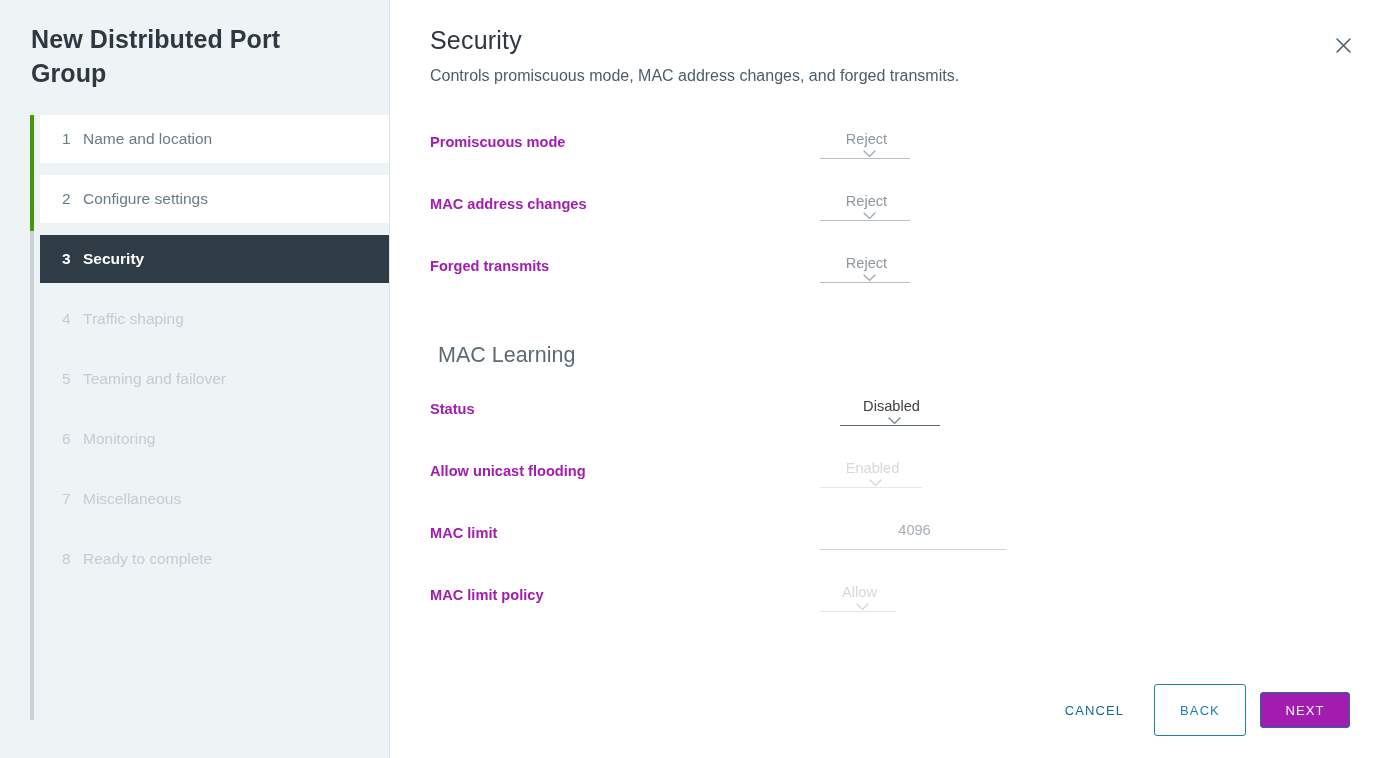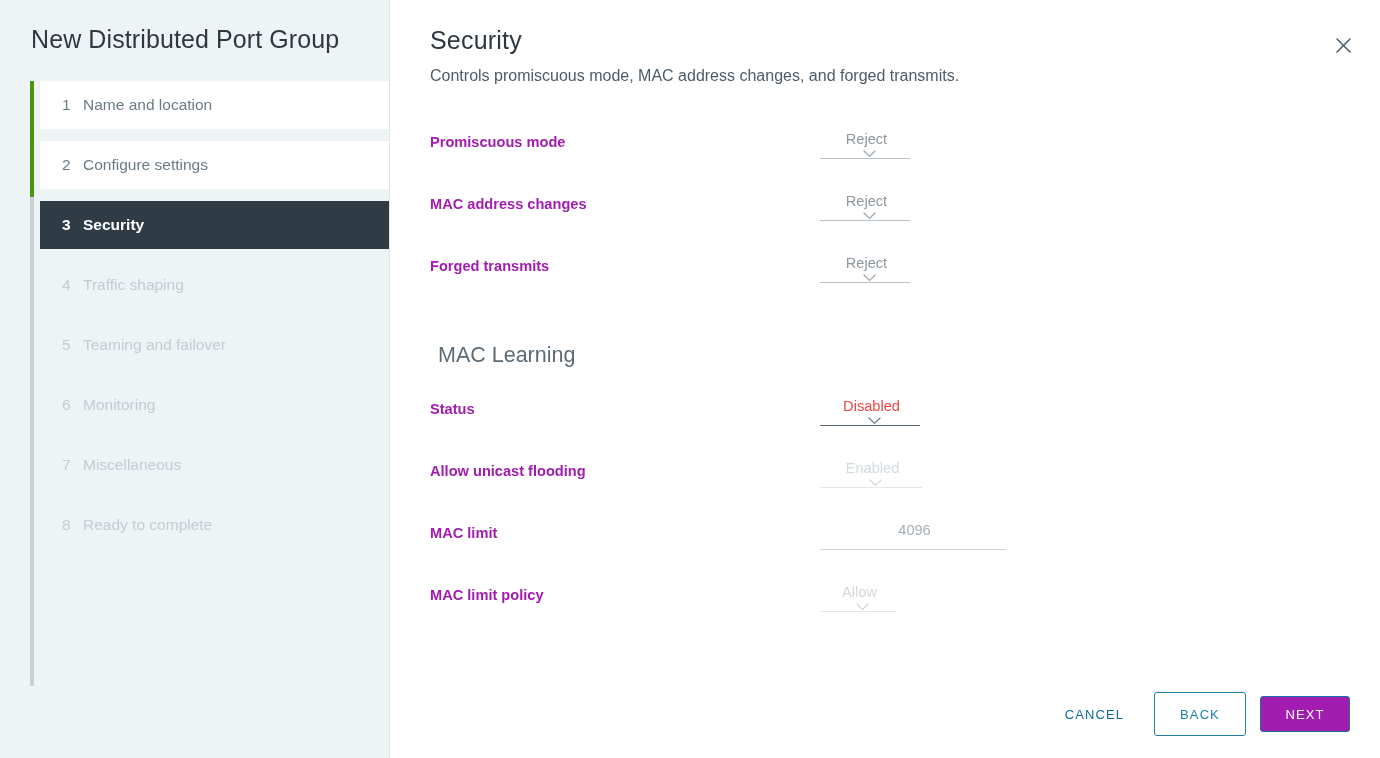--- a/index.html
+++ b/index.html
@@ -30,21 +30,21 @@
     width: 390px;
     height: 758px;
     background: #eef3f6;
     border-right: 1px solid #dfe4e7;
     position: relative;
     flex: 0 0 390px;
   }
 
   .sidebar-title {
     font-size: 25px;
-    font-weight: 400;
+    font-weight: 700;
     line-height: 34px;
     color: #2f3840;
     padding: 22px 30px 0 31px;
     letter-spacing: 0.1px;
   }
 
   .steps {
     position: relative;
     margin-top: 25px;
   }
@@ -171,21 +171,21 @@
     height: 28px;
     padding: 0 2px 0 5px;
     border-bottom: 1px solid #b7c0c6;
     font-size: 14.6px;
     color: #8d979e;
     cursor: pointer;
     user-select: none;
     flex-direction: column;
   }
   .control.select-std { width: 90px; }
-  .control.select-status { width: 100px; border-bottom-color: #5a6872; color: #ef4444; }
+  .control.select-status { width: 100px; border-bottom-color: #5a6872; color: #404040; margin-left: 20px; }
   .control.select-wide { width: 102px; }
   .control.select-narrow { width: 76px; }
 
   .control.disabled {
     color: #d3d9dd;
     border-bottom-color: #e3e7ea;
     cursor: default;
   }
 
   .control.textinput {
@@ -236,21 +236,21 @@
     color: #0f6a9b;
     height: 36px;
     padding: 0 18px;
     margin-right: 12px;
   }
 
   .btn-outline {
     background: #ffffff;
     border: 1px solid #1c7fae;
     color: #1c7fae;
-    height: 44px;
+    height: 52px;
     min-width: 92px;
     padding: 0 18px;
     margin-right: 14px;
   }
 
   .btn-primary {
     background: #a21caf;
     border: 1px solid #1273a8;
     color: #ffffff;
     height: 36px;

